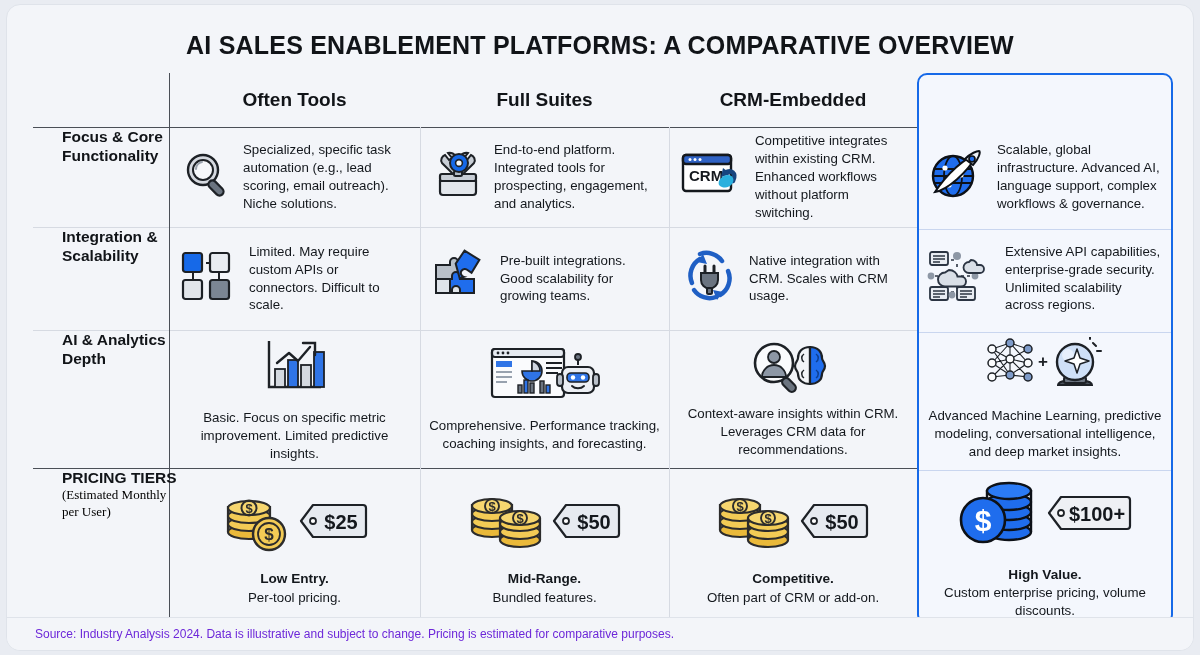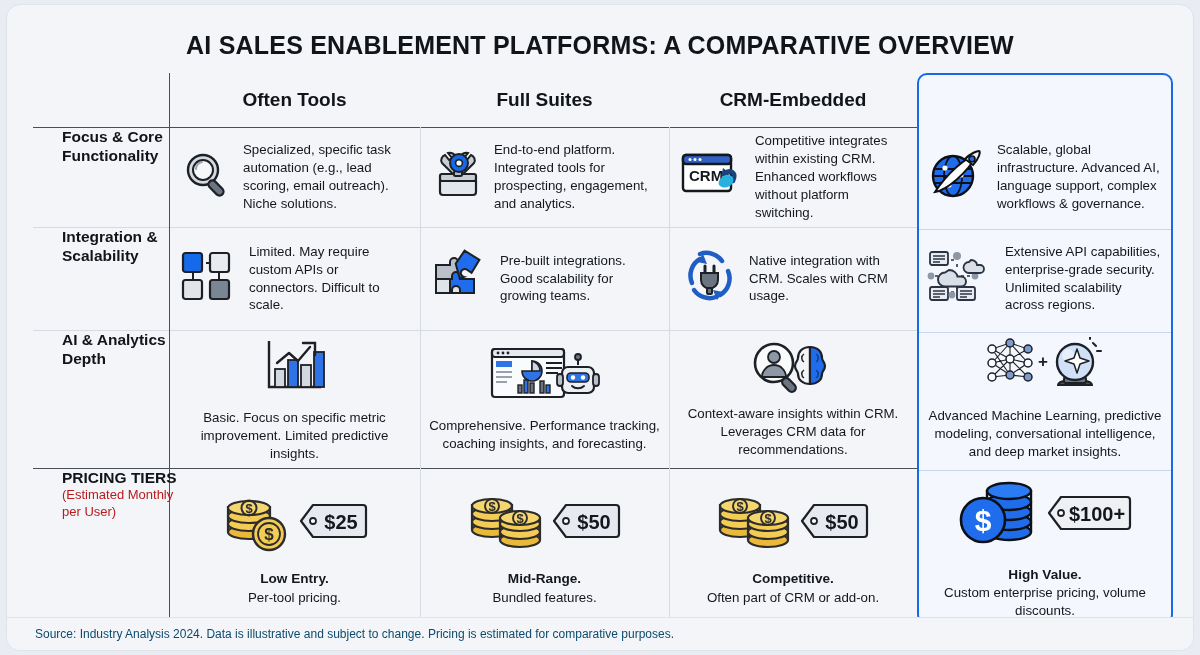--- a/index.html
+++ b/index.html
@@ -54,42 +54,42 @@
     background:#1669e8;border-radius:8px 8px 0 0;
     display:flex;align-items:center;justify-content:center;
     font-size:19px;font-weight:bold;color:#fff;
   }
   .entsep{position:absolute;left:0;width:100%;height:1px;background:#c9d6ef;}
 
   
   .rlabel{position:absolute;left:0;width:136px;display:flex;flex-direction:column;
           justify-content:flex-start;align-items:flex-start;padding-right:12px;box-sizing:border-box;margin-left:29px;}
   .rlabel .t{font-size:15.5px;font-weight:bold;color:#111418;line-height:1.25;}
-  .rlabel .sub{font-size:13px;font-weight:normal;color:#b91c1c;line-height:1.25;}
+  .rlabel .sub{font-size:13px;font-weight:normal;color:#000000;line-height:1.25;font-family:Liberation Serif, serif;}
 
   
   .cell{position:absolute;box-sizing:border-box;}
   .cell.side{display:flex;align-items:center;gap:8px;padding:6px 10px;}
   .cell.stack{display:flex;flex-direction:column;align-items:center;justify-content:center;padding:6px 8px;}
   .ctext{font-size:13.3px;color:#14181d;line-height:1.34;}
   .ctext.center{text-align:center;}
   .ico{flex:0 0 auto;display:block;}
 
   
   .price-top{display:flex;align-items:center;justify-content:center;gap:4px;}
   .price-cap{margin-top:10px;text-align:center;}
   .price-cap .b{font-size:13.6px;font-weight:bold;color:#14181d;display:block;line-height:1.35;}
   .price-cap .n{font-size:13.3px;color:#14181d;display:block;line-height:1.34;}
 
   .footer{
     position:absolute;left:0;bottom:0;width:100%;height:32px;
     border-top:1px solid #dfe3ea;background:#f3f5f9;
     display:flex;align-items:center;
   }
-  .footer span{font-size:12px;color:#0c4a6e;padding-left:28px;}
+  .footer span{font-size:12px;color:#6d28d9;padding-left:28px;}
 </style>
 </head>
 <body>
 
 <div class="card">
 
   <div class="title">AI SALES ENABLEMENT PLATFORMS: A COMPARATIVE OVERVIEW</div>
 
   <div class="grid">
 

